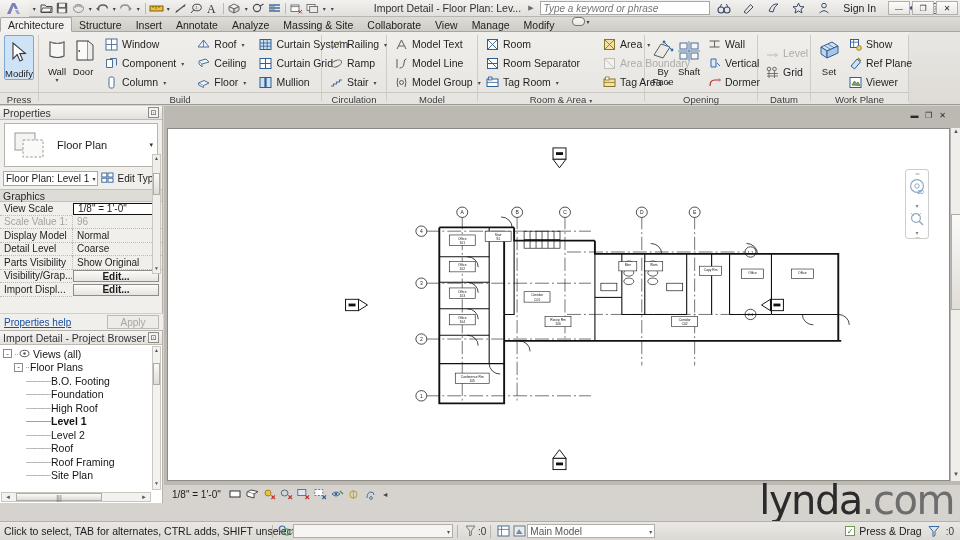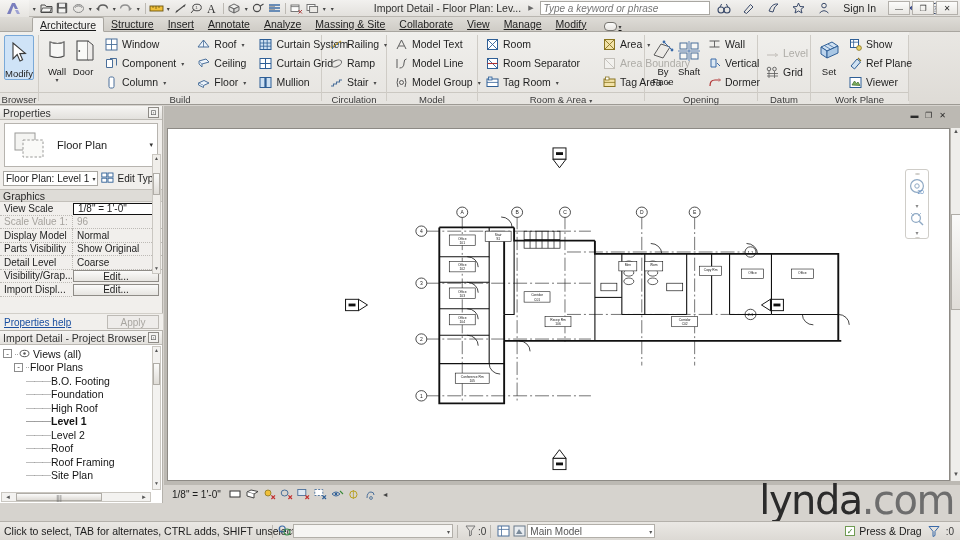--- a/index.html
+++ b/index.html
@@ -52,21 +52,21 @@
   .win-btn {
     width:22px; height:14px; border:1px solid #b3b0ab; background:linear-gradient(#fcfcfb,#e9e7e3);
     display:flex; align-items:center; justify-content:center; font-size:8px; color:#2c2c2c;
   }
 
   
   .tabbar {
     position:absolute; top:17px; left:0; width:960px; height:15px;
     background:linear-gradient(#dedcd7,#cfccc6);
     border-bottom:1px solid #a9a6a0;
-    display:flex; align-items:flex-end; padding-left:32px;text-decoration:underline;
+    display:flex; align-items:flex-start; 
   }
   .tab {
     height:15px; padding:0 7px; font-size:10.5px; color:#232323;
     display:flex; align-items:center; white-space:nowrap; cursor:default;
   }
   .tab.active {
     background:#f2f1ef; border:1px solid #a9a6a0; border-bottom-color:#f2f1ef;
     border-radius:2px 2px 0 0; margin-bottom:-1px; height:15px;
   }
   .tab-caret { display:flex; align-items:center; gap:2px; margin-left:10px; }
@@ -157,21 +157,21 @@
     flex:1; display:flex; align-items:center; padding-left:4px; color:#1d1d1d;
     border-bottom:1px dotted #bdbab5; border-left:1px dotted #bdbab5; overflow:hidden; white-space:nowrap;
   }
   .prop-row.dim .k,.prop-row.dim .v { color:#a6a39e; }
   .prop-row .v.boxed {
     border:1px solid #111; background:#fff; margin:0 3px 0 1px; height:12px; align-self:center;
   }
   .btn-edit {
     margin:0 3px 0 1px; height:12px; flex:1; border:1px solid #8f8c87;
     background:linear-gradient(#fbfbfa,#e6e4e0); display:flex; align-items:center;
-    justify-content:center; font-size:10px; color:#1c1c1c; align-self:center;
+    justify-content:center; font-size:10px; color:#1c1c1c; align-self:center;font-weight:bold;
   }
   .props-foot {
     position:absolute; bottom:0; left:0; width:163px; height:17px;
     display:flex; align-items:center; justify-content:space-between; padding:0 4px;
     background:#f1efec; border-top:1px solid #d2cfc9;
   }
   .prop-help { font-size:10px; color:#1a4fa0; text-decoration:underline; }
   .apply-btn {
     width:52px; height:14px; border:1px solid #bdbab5; background:#eeecea;
     font-size:10px; color:#a9a6a1; display:flex; align-items:center; justify-content:center;
@@ -460,21 +460,21 @@
       <div class="panel-body" style="justify-content:center;padding-top:3px">
         <div class="big-btn sel">
           <span class="glyph">
             <svg width="20" height="24" viewBox="0 0 20 24">
                 <path d="M4 2 L4 18 L8.2 13.6 L11 20 L13.6 18.8 L10.8 12.6 L16.4 12.4 Z" fill="#fff" stroke="#3b3b3b" stroke-width="1.1"></path>
               </svg>
           </span>
           <span class="lbl">Modify</span>
         </div>
       </div>
-      <div class="panel-title">Browser</div>
+      <div class="panel-title">Press</div>
     </div>
     <div class="panel-sep"></div>
 
     <div class="panel" style="width:282px">
       <div class="panel-body">
         <div class="big-btn">
           <span class="glyph">
             <svg width="26" height="26" viewBox="0 0 26 26">
                 <path d="M6 4 Q14 7 20 4 L20 18 Q14 21 6 18 Z" fill="#f7f7f5" stroke="#4a4a4a" stroke-width="1.1"></path>
                 <path d="M6 4 Q14 7 20 4" fill="none" stroke="#8a8a8a" stroke-width=".9"></path>
@@ -922,26 +922,26 @@
         </div>
         <div class="prop-row dim">
           <div class="k">Scale Value    1:</div>
           <div class="v">96</div>
         </div>
         <div class="prop-row">
           <div class="k">Display Model</div>
           <div class="v">Normal</div>
         </div>
         <div class="prop-row">
+          <div class="k">Detail Level</div>
+          <div class="v">Coarse</div>
+        </div>
+        <div class="prop-row">
           <div class="k">Parts Visibility</div>
           <div class="v">Show Original</div>
-        </div>
-        <div class="prop-row">
-          <div class="k">Detail Level</div>
-          <div class="v">Coarse</div>
         </div>
         <div class="prop-row">
           <div class="k">Visibility/Grap...</div>
           <div class="btn-edit">Edit...</div>
         </div>
         <div class="prop-row">
           <div class="k">Import Displ...</div>
           <div class="btn-edit">Edit...</div>
         </div>
       </div>

